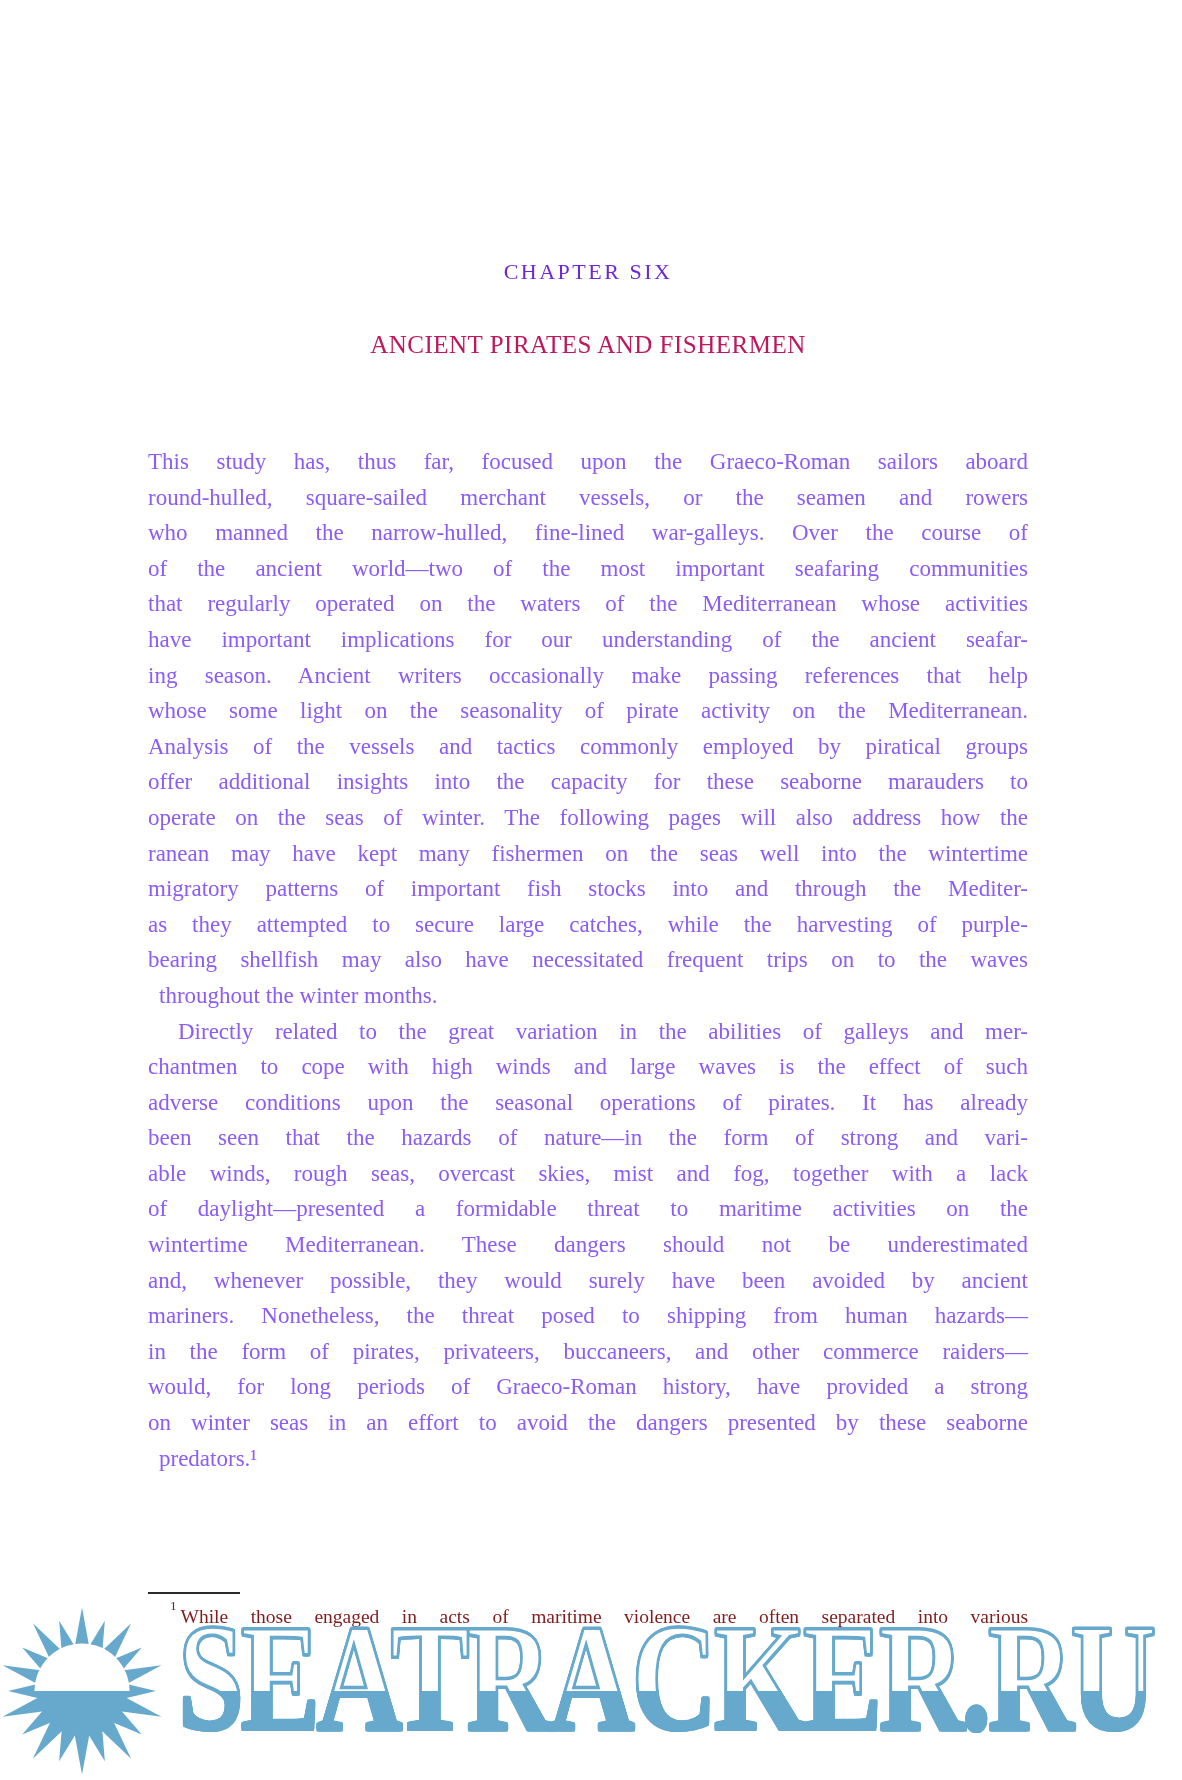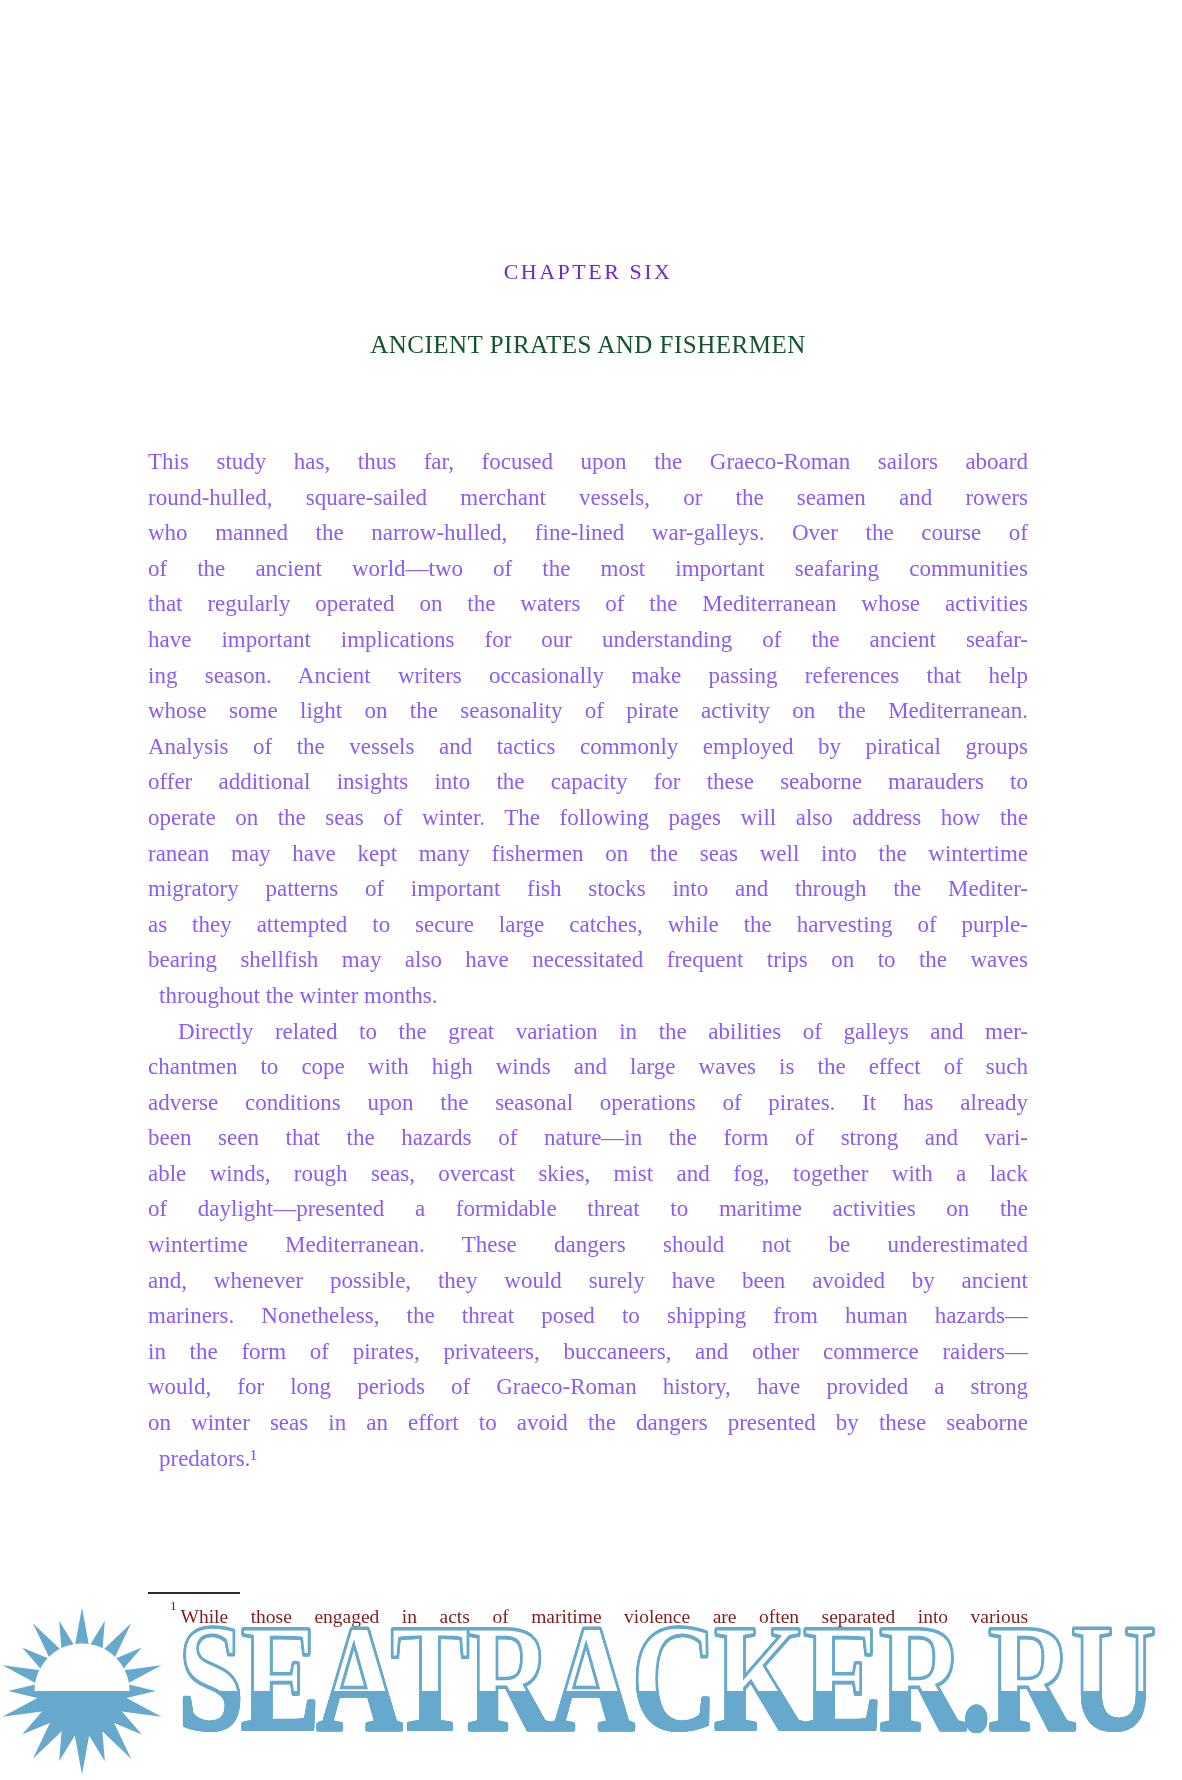--- a/index.html
+++ b/index.html
@@ -11,21 +11,21 @@
   .page{position:relative;width:1182px;height:1780px;background:#ffffff;overflow:hidden;}
 
   .chapter-label{
     position:absolute;left:148px;top:259px;width:880px;
     text-align:center;font-size:22px;letter-spacing:2.5px;
     color:#6d28d9;white-space:nowrap;
   }
   .chapter-title{
     position:absolute;left:148px;top:331px;width:880px;margin:0;
     text-align:center;font-size:25px;font-weight:normal;letter-spacing:0.5px;
-    color:#14532d;white-space:nowrap;
+    color:#be185d;white-space:nowrap;
   }
 
   .body-text{
     position:absolute;left:148px;top:444px;width:880px;
     font-size:23px;line-height:35.6px;color:#8b5cf6;
   }
   .body-text .line{text-align:justify;text-align-last:justify;}
   .body-text .line.last{text-align-last:left;margin-left:11px;}
   .body-text .line.indent{padding-left:30px;}
 

